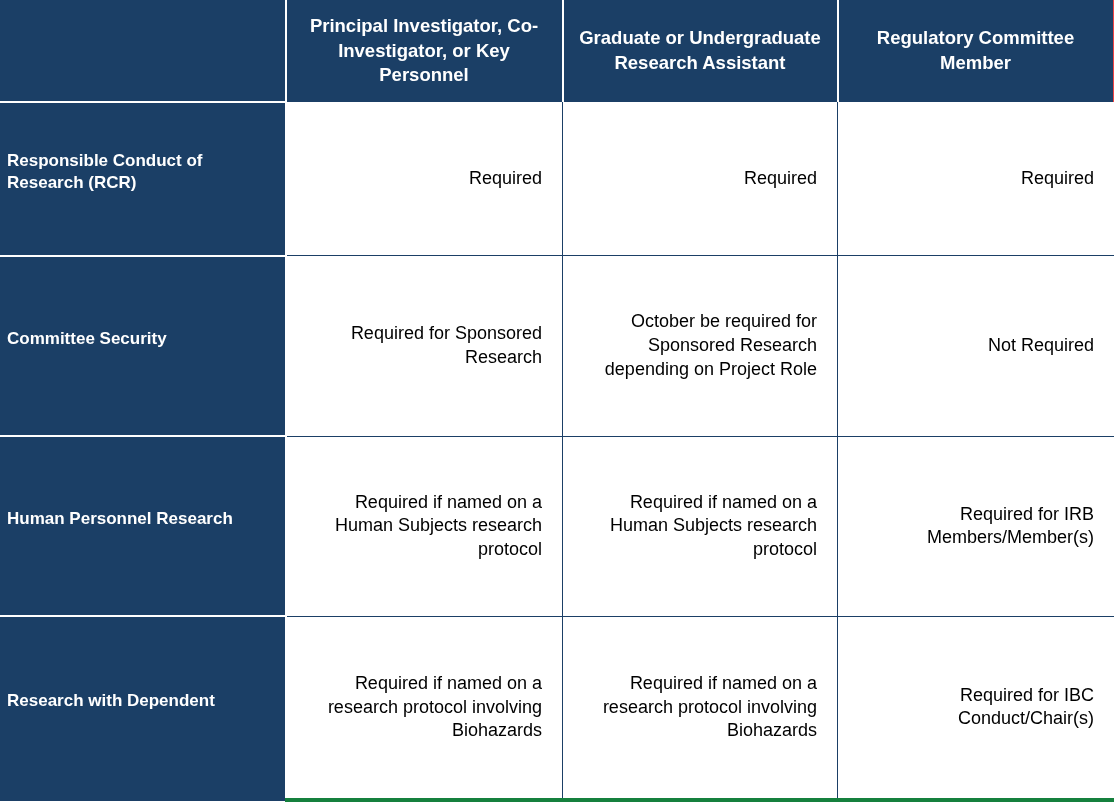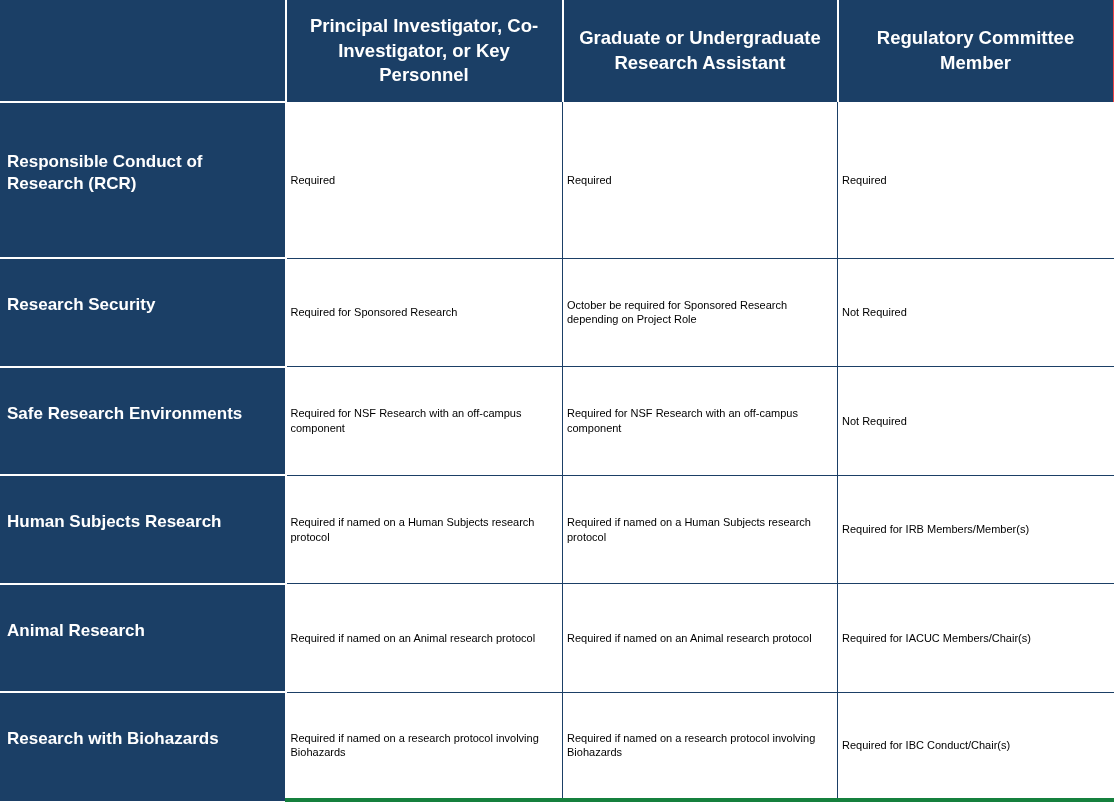--- a/index.html
+++ b/index.html
@@ -63,24 +63,24 @@
     padding: 6px 8px 20px 6px;
     border-top: 2px solid #ffffff;
     border-right: 2px solid #ffffff;
     border-bottom: 0;
     border-left: 1px solid #1b3f66;
   }
 
   tbody td.cell {
     background: #ffffff;
     color: #000000;
-    font-size: 11px;
+    font-size: 18px;
     line-height: 1.32;
-    text-align: left;
-    padding: 6px 4px;
+    text-align: right;
+    padding: 6px 20px;
     border-right: 1px solid #1b3f66;
     border-bottom: 1px solid #1b3f66;
     border-left: 1px solid #1b3f66;
     border-top: 0;
   }
   tbody tr:first-child td.cell {
     border-top: 0;
   }
   tbody td.cell.last {
     border-right: 1px solid #1b3f66;
@@ -111,43 +111,31 @@
     </tr>
   </thead>
   <tbody>
     <tr>
       <th class="rowhead">Responsible Conduct of Research (RCR)</th>
       <td class="cell">Required</td>
       <td class="cell">Required</td>
       <td class="cell last">Required</td>
     </tr>
     <tr>
-      <th class="rowhead">Research Security</th>
+      <th class="rowhead">Committee Security</th>
       <td class="cell">Required for Sponsored Research</td>
       <td class="cell">October be required for Sponsored Research depending on Project Role</td>
       <td class="cell last">Not Required</td>
     </tr>
     <tr>
-      <th class="rowhead">Safe Research Environments</th>
-      <td class="cell">Required for NSF Research with an off-campus component</td>
-      <td class="cell">Required for NSF Research with an off-campus component</td>
-      <td class="cell last">Not Required</td>
-    </tr>
-    <tr>
-      <th class="rowhead">Human Subjects Research</th>
+      <th class="rowhead">Human Personnel Research</th>
       <td class="cell">Required if named on a Human Subjects research protocol</td>
       <td class="cell">Required if named on a Human Subjects research protocol</td>
       <td class="cell last">Required for IRB Members/Member(s)</td>
     </tr>
     <tr>
-      <th class="rowhead">Animal Research</th>
-      <td class="cell">Required if named on an Animal research protocol</td>
-      <td class="cell">Required if named on an Animal research protocol</td>
-      <td class="cell last">Required for IACUC Members/Chair(s)</td>
-    </tr>
-    <tr>
-      <th class="rowhead">Research with Biohazards</th>
+      <th class="rowhead">Research with Dependent</th>
       <td class="cell">Required if named on a research protocol involving Biohazards</td>
       <td class="cell">Required if named on a research protocol involving Biohazards</td>
       <td class="cell last">Required for IBC Conduct/Chair(s)</td>
     </tr>
   </tbody>
 </table>
 
 </body></html>

